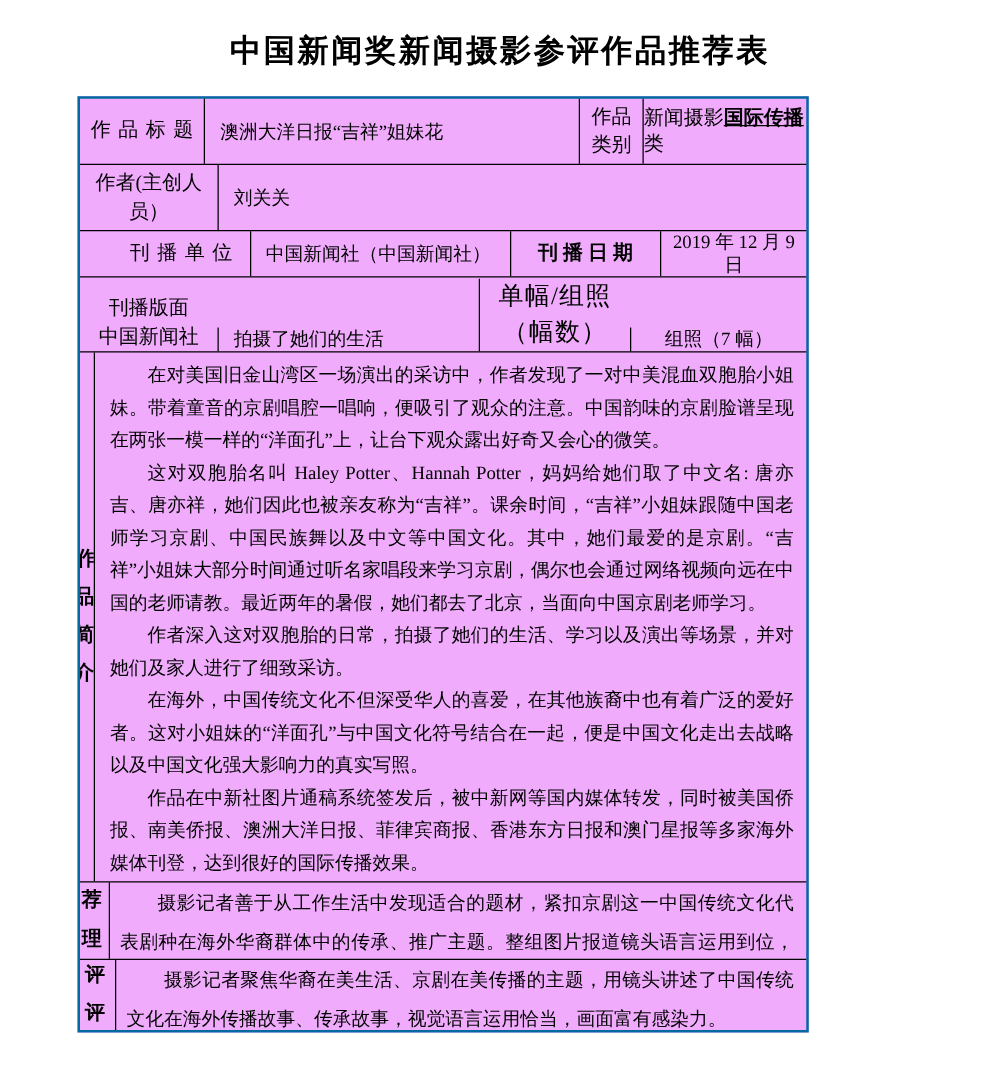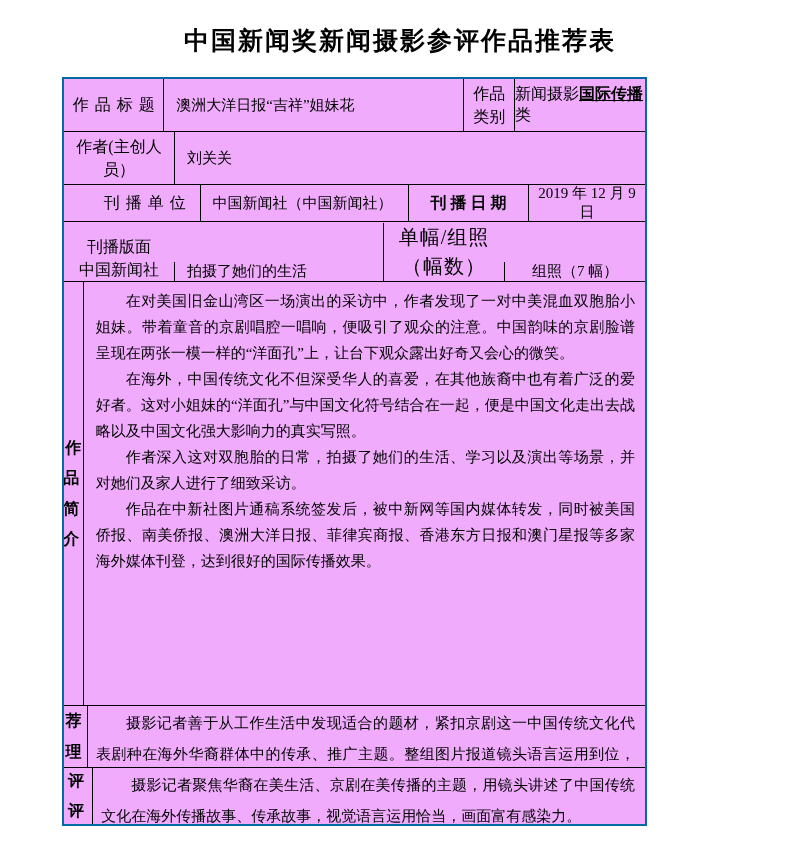--- a/index.html
+++ b/index.html
@@ -97,22 +97,23 @@
       </div>
       <div class="cell val vcenter grow">组照（7 幅）</div>
     </div>
 
     <div class="row r5">
       <div class="cell label wA2">
         <span class="ls4 side-label"><span>作品</span><br><span>简介</span></span>
       </div>
       <div class="cell textcell grow">
         <p>在对美国旧金山湾区一场演出的采访中，作者发现了一对中美混血双胞胎小姐妹。带着童音的京剧唱腔一唱响，便吸引了观众的注意。中国韵味的京剧脸谱呈现在两张一模一样的“洋面孔”上，让台下观众露出好奇又会心的微笑。</p>
+        <p>这对双胞胎名叫 Haley Potter、Hannah Potter，妈妈给她们取了中文名: 唐亦吉、唐亦祥，她们因此也被亲友称为“吉祥”。课余时间，“吉祥”小姐妹跟随中国老师学习京剧、中国民族舞以及中文等中国文化。其中，她们最爱的是京剧。“吉祥”小姐妹大部分时间通过听名家唱段来学习京剧，偶尔也会通过网络视频向远在中国的老师请教。最近两年的暑假，她们都去了北京，当面向中国京剧老师学习。</p>
+        <p>作者深入这对双胞胎的日常，拍摄了她们的生活、学习以及演出等场景，并对她们及家人进行了细致采访。</p>
         <p>在海外，中国传统文化不但深受华人的喜爱，在其他族裔中也有着广泛的爱好者。这对小姐妹的“洋面孔”与中国文化符号结合在一起，便是中国文化走出去战略以及中国文化强大影响力的真实写照。</p>
-        <p>作者深入这对双胞胎的日常，拍摄了她们的生活、学习以及演出等场景，并对她们及家人进行了细致采访。</p>
         <p>作品在中新社图片通稿系统签发后，被中新网等国内媒体转发，同时被美国侨报、南美侨报、澳洲大洋日报、菲律宾商报、香港东方日报和澳门星报等多家海外媒体刊登，达到很好的国际传播效果。</p>
       </div>
     </div>
 
     <div class="row r6">
       <div class="cell label wA2">
         <span class="ls4 side-label"><span>推荐</span><br><span>理由</span></span>
       </div>
       <div class="cell textcell wide grow">
         <p>摄影记者善于从工作生活中发现适合的题材，紧扣京剧这一中国传统文化代表剧种在海外华裔群体中的传承、推广主题。整组图片报道镜头语言运用到位，张弛有度，画面富有表现力。</p>

